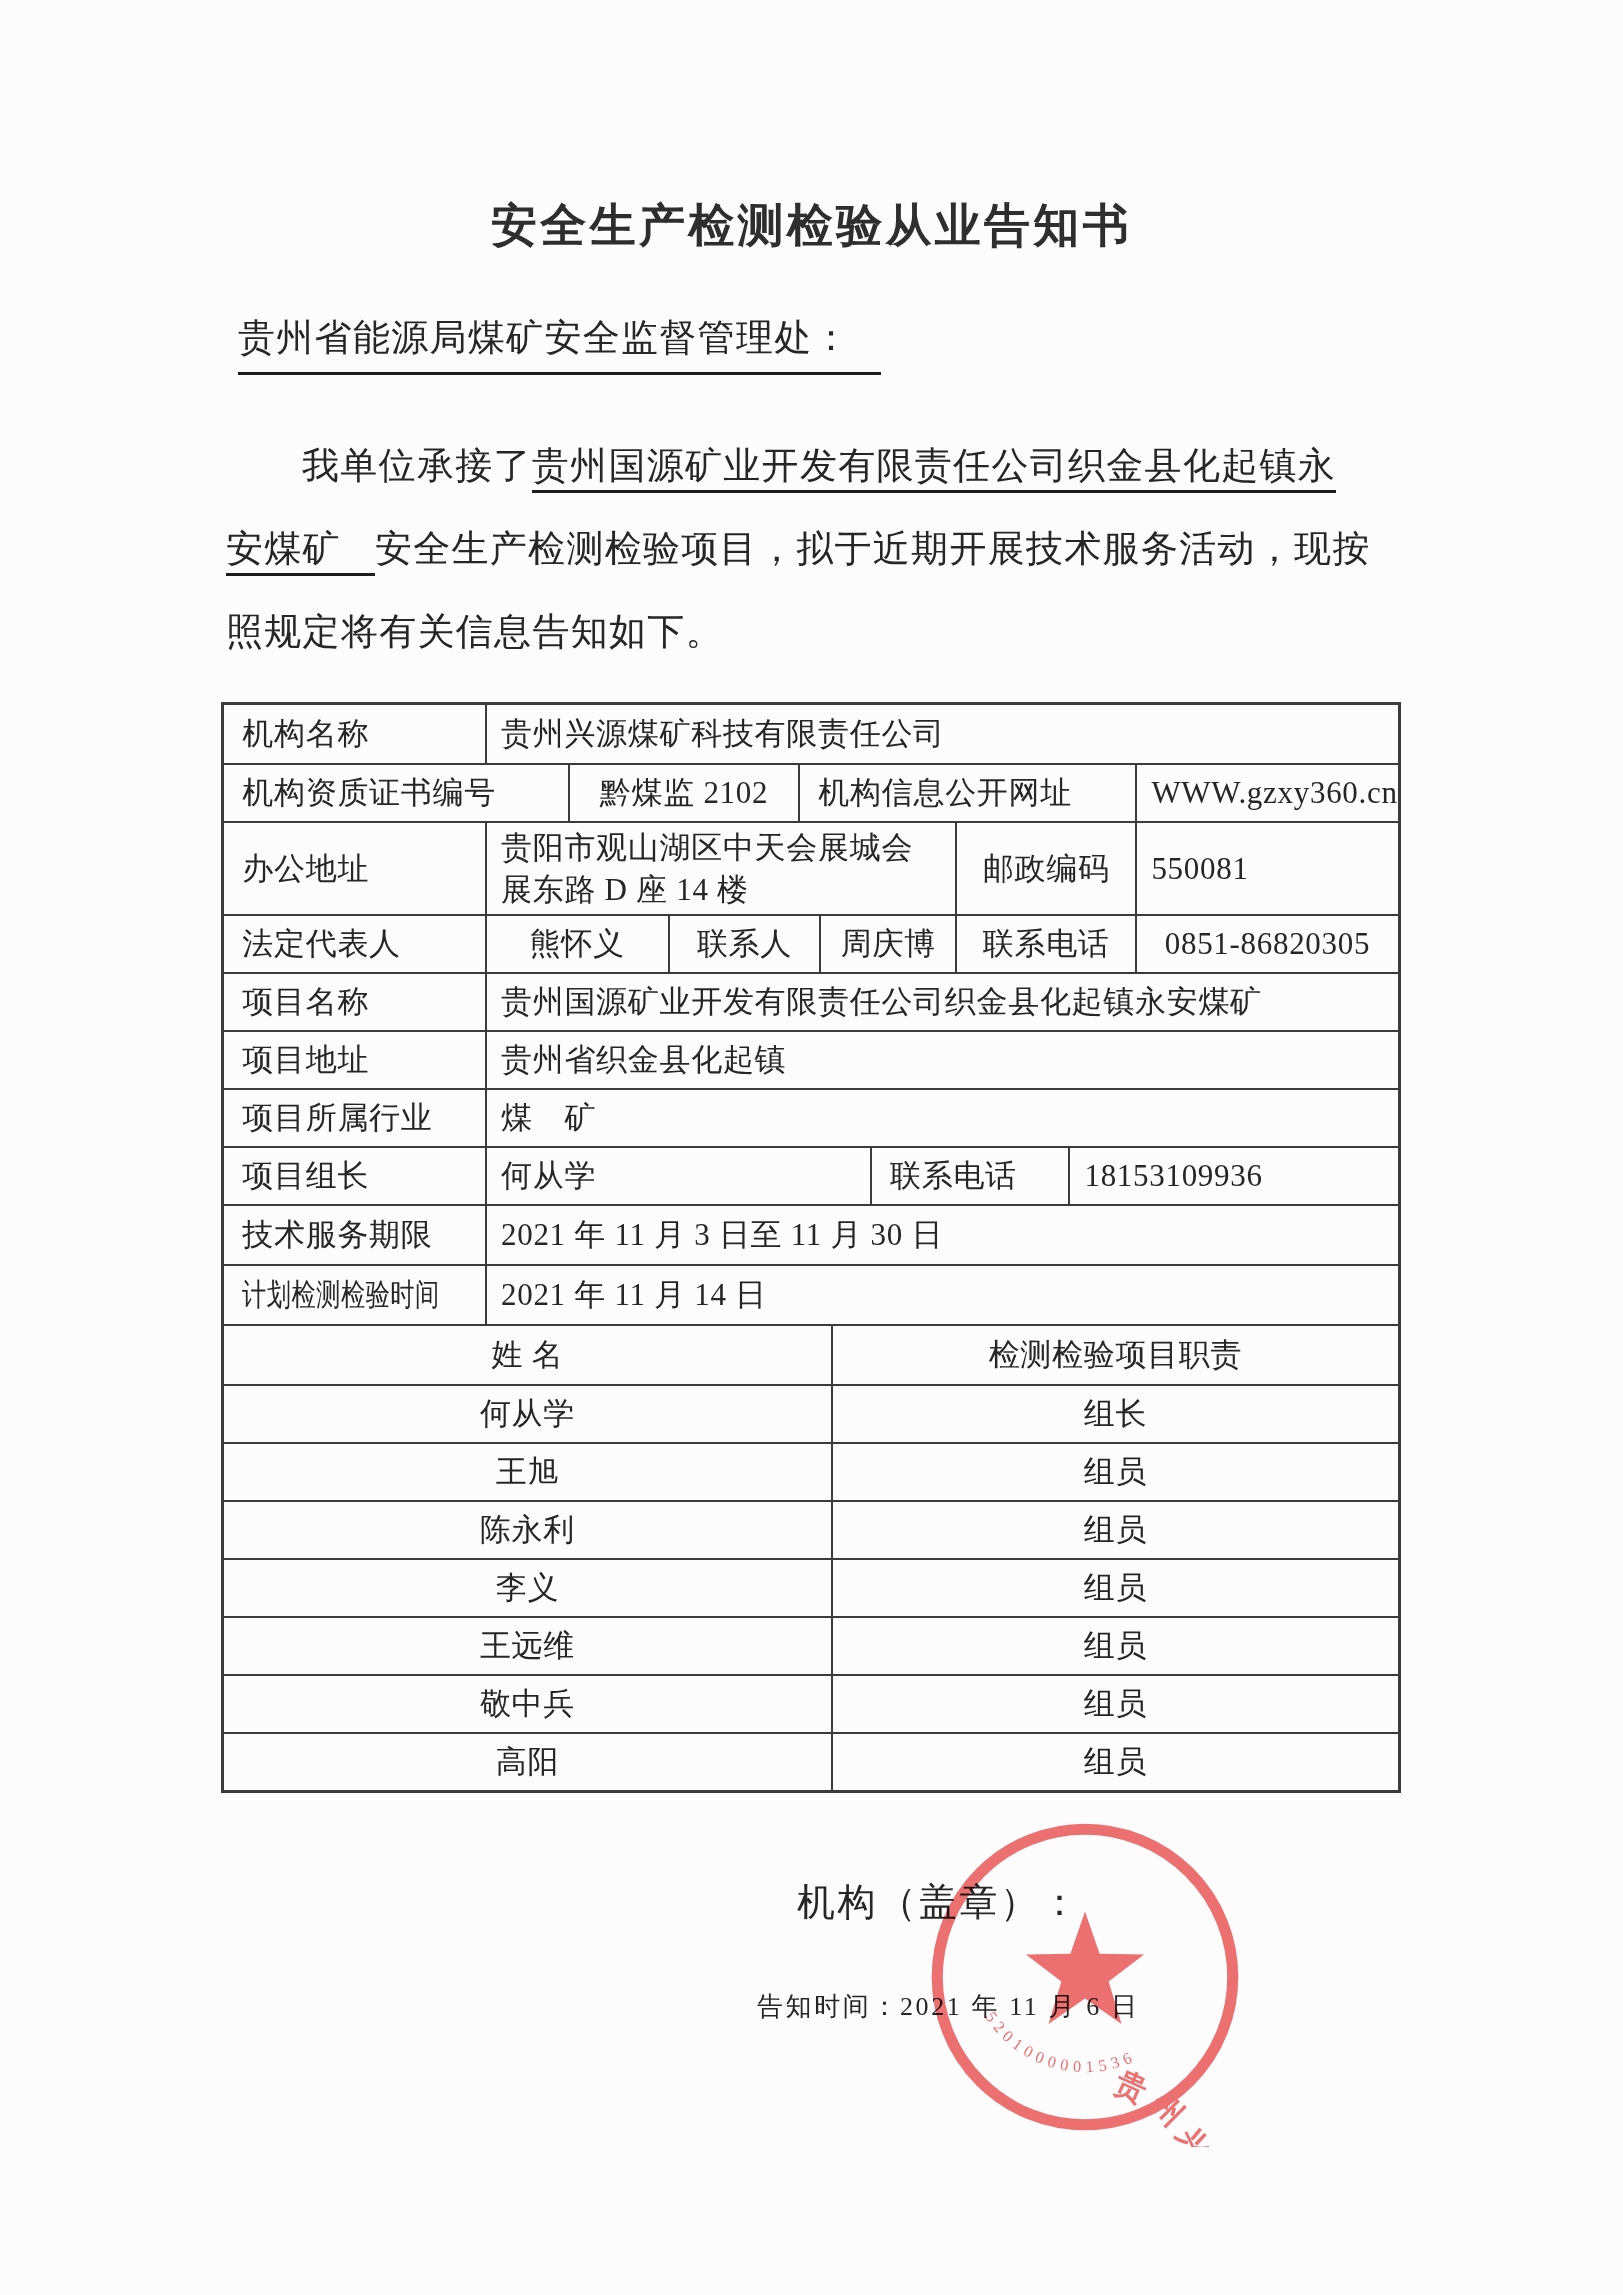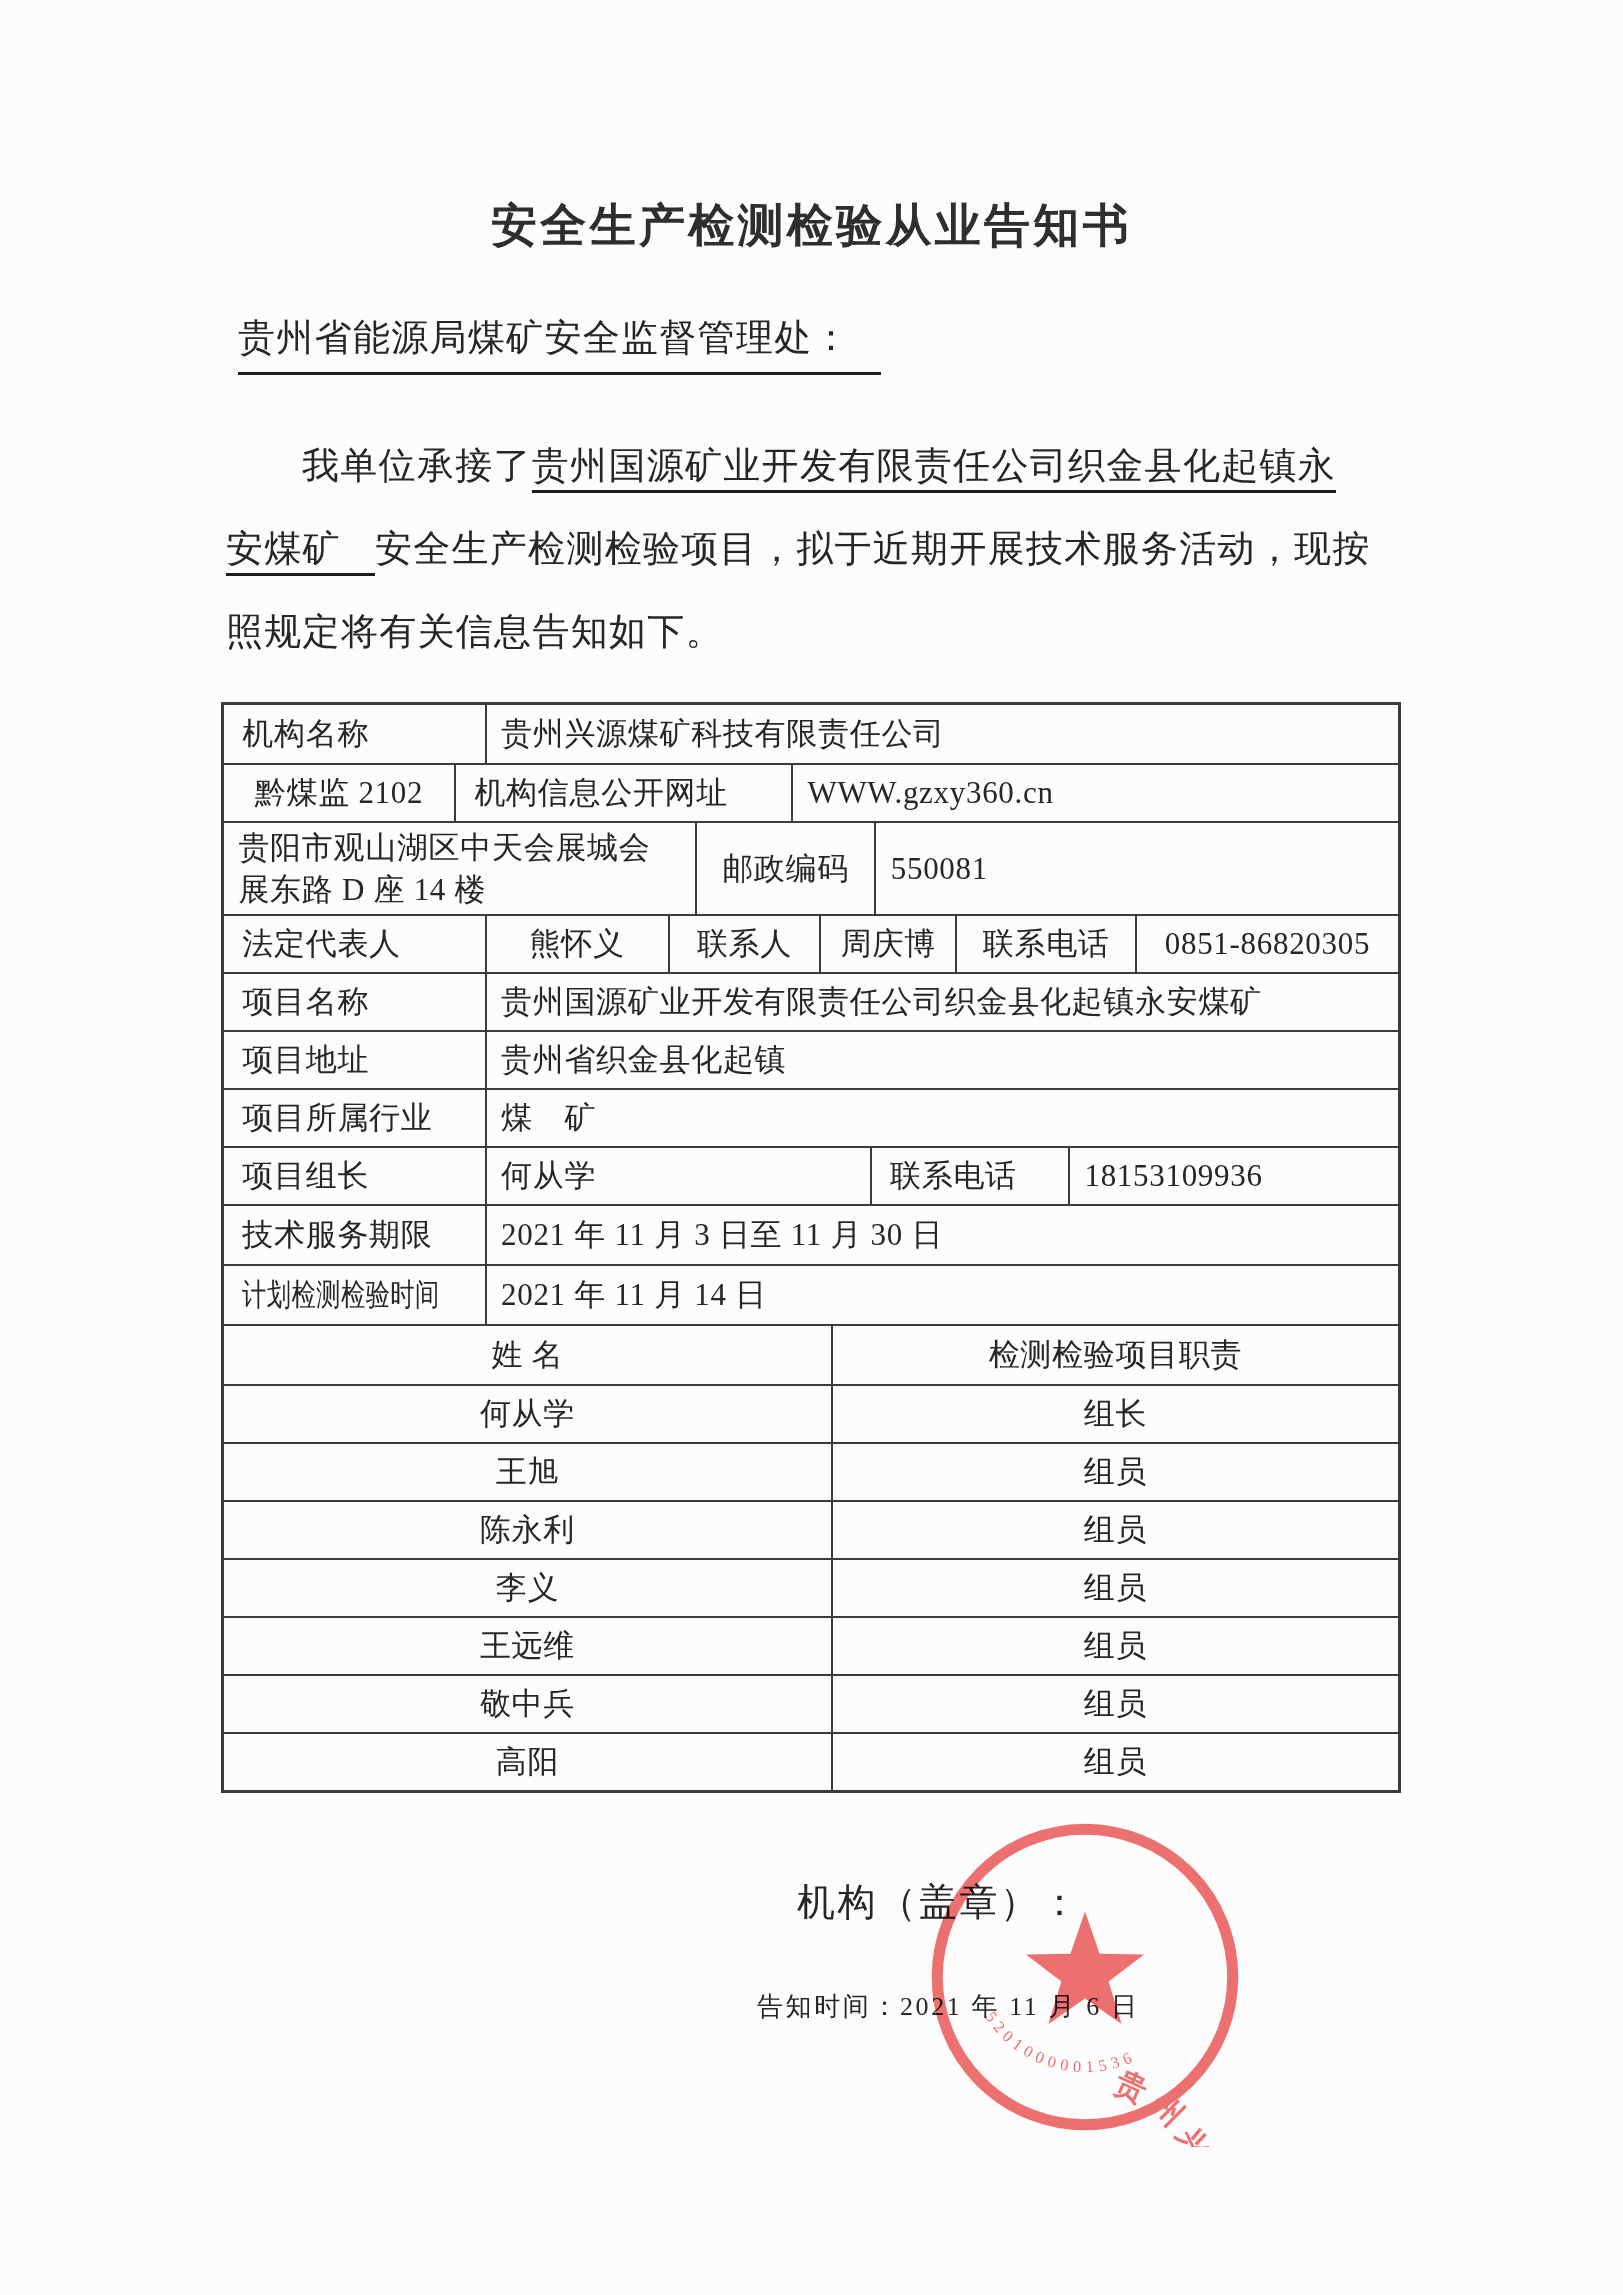--- a/index.html
+++ b/index.html
@@ -62,26 +62,28 @@
 <p class="para"><span>我单位承接了</span><span class="useg">贵州国源矿业开发有限责任公司织金县化起镇永</span><br><span class="useg tail">安煤矿</span><span>安全生产检测检验项目，拟于近期开展技术服务活动，现按</span><br><span>照规定将有关信息告知如下。</span></p>
 
 <div class="tbl">
 
   <div class="tr hs">
     <div class="td lab" style="width:22.2%">机构名称</div>
     <div class="td" style="width:77.8%">贵州兴源煤矿科技有限责任公司</div>
   </div>
 
   <div class="tr hs">
+    <div class="td lab" style="width:29.3%">机构资质证书编号</div>
     <div class="td cen" style="width:19.6%">黔煤监 2102</div>
     <div class="td lab" style="width:28.7%">机构信息公开网址</div>
     <div class="td" style="width:22.4%">WWW.gzxy360.cn</div>
   </div>
 
   <div class="tr hx">
+    <div class="td lab" style="width:22.2%">办公地址</div>
     <div class="td wrapcell" style="width:40.1%">
       <span><span>贵阳市观山湖区中天会展城会</span><br><span>展东路 D 座 14 楼</span></span>
     </div>
     <div class="td cen" style="width:15.3%">邮政编码</div>
     <div class="td" style="width:22.4%">550081</div>
   </div>
 
   <div class="tr hs">
     <div class="td lab" style="width:22.2%">法定代表人</div>
     <div class="td cen" style="width:15.6%">熊怀义</div>

